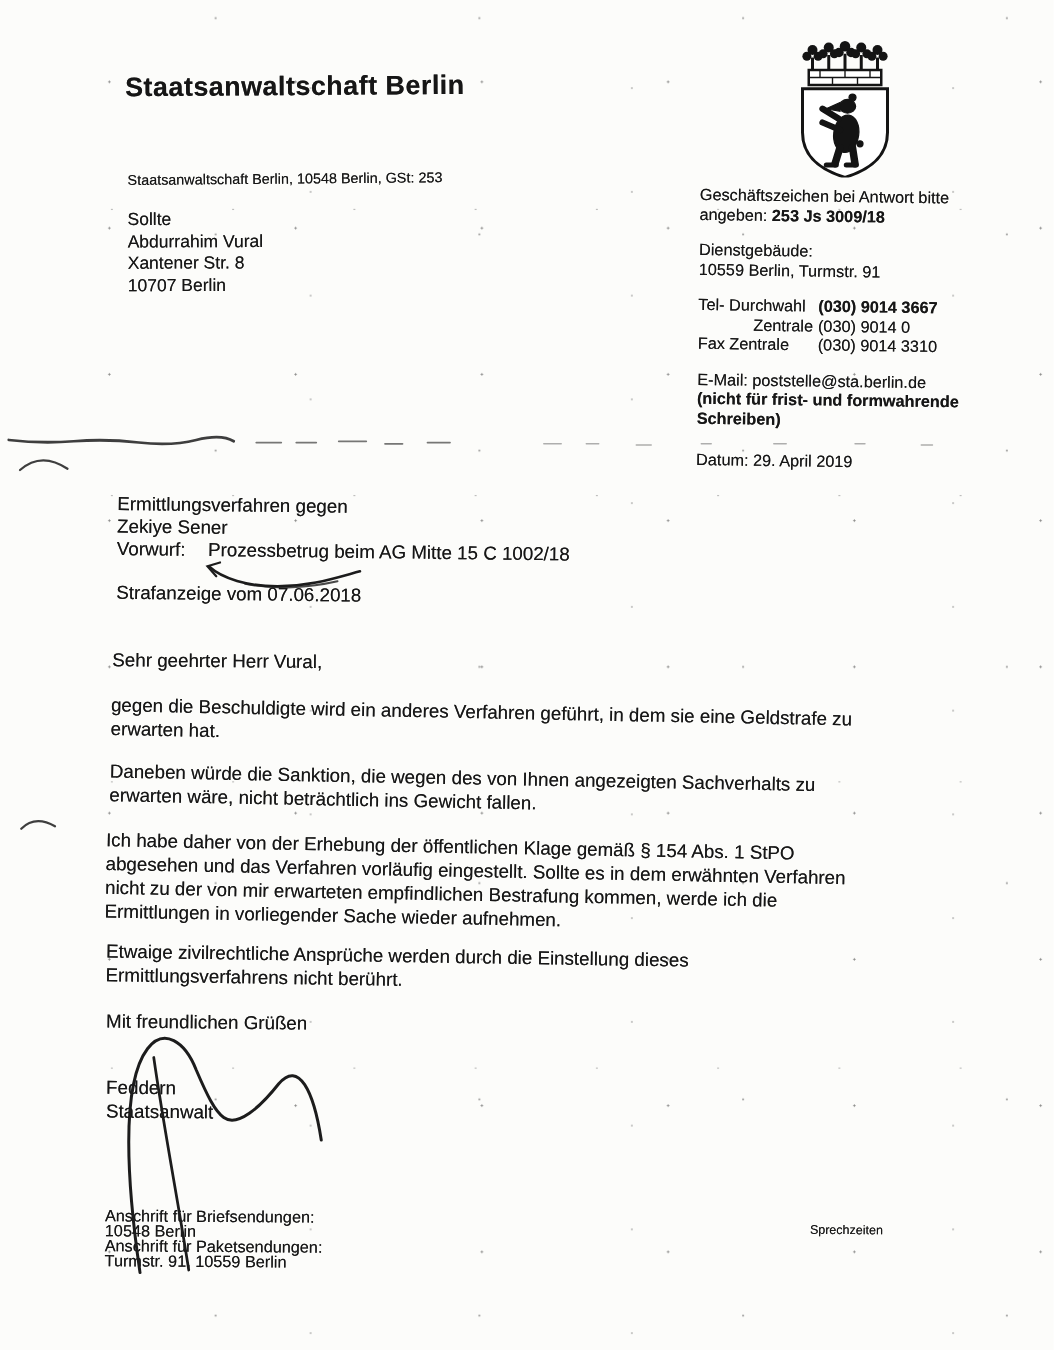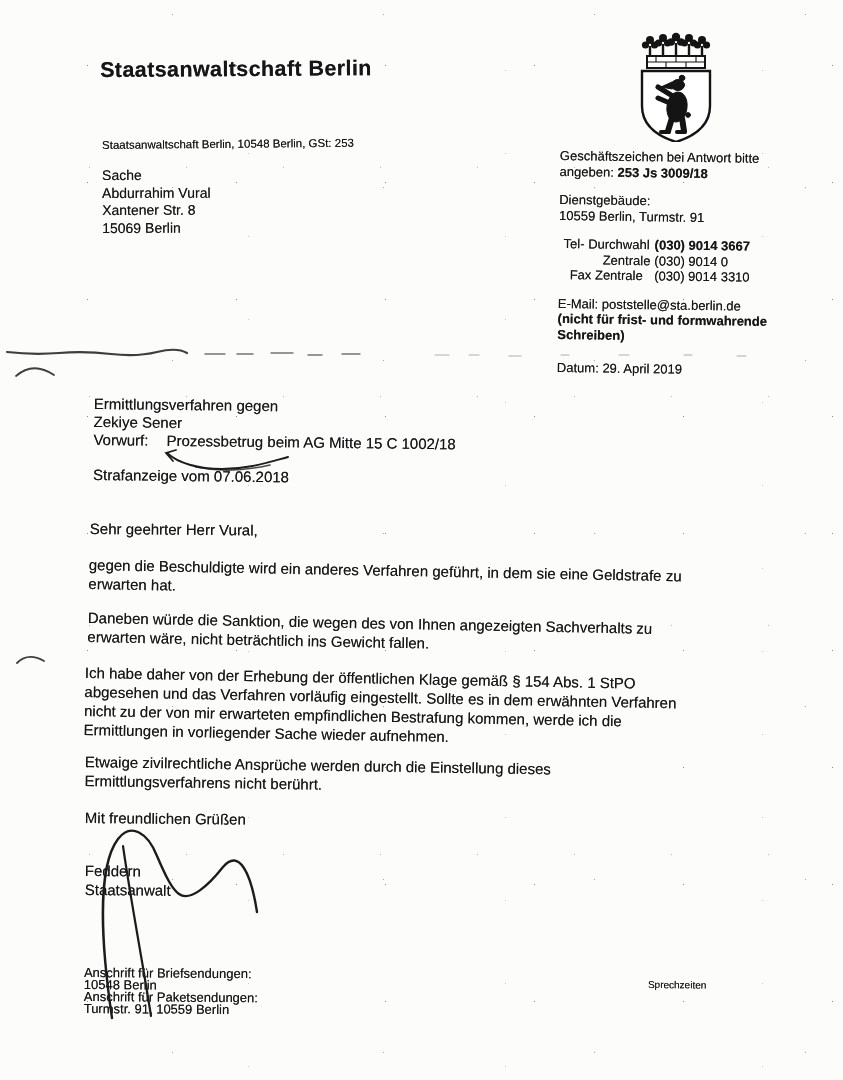--- a/index.html
+++ b/index.html
@@ -20,21 +20,21 @@
   }
   .abs{position:absolute;transform-origin:left top;}
   .ln{white-space:nowrap;}
   .soft{text-shadow:0 0 .5px rgba(25,25,25,.75);}
   .title{font-size:21.5px;font-weight:700;letter-spacing:.4px;}
   .sender{font-size:11.5px;}
   .addr{font-size:14px;line-height:17.5px;}
   .info{font-size:13px;line-height:15.5px;width:285px;}
   .info .gap{height:13px;}
   .b{font-weight:700;}
-  .contact-row .lbl{display:inline-block;width:96px;text-align:center;}
+  .contact-row .lbl{display:inline-block;width:96px;}
   .contact-row.indent .lbl{text-align:right;padding-right:4px;box-sizing:border-box;}
   .subject{font-size:15px;line-height:17.5px;}
   .bodytxt{font-size:15px;line-height:19px;}
   .footer-sm{font-size:13px;line-height:12px;}
   .footer-md{font-size:10px;line-height:12.5px;}
   svg.overlay{position:absolute;left:0;top:0;pointer-events:none;}
   .charge-val{margin-left:18px;}
 </style>
 </head>
 <body>
@@ -103,24 +103,24 @@
         <line x1="41" y1="104" x2="33" y2="104" stroke-width="4"></line>
         <line x1="57" y1="104" x2="49" y2="104" stroke-width="4"></line>
         <circle cx="60" cy="87" r="2.4"></circle>
       </g>
     </svg>
   </div>
 
   <div class="abs sender soft ln" style="left:102px;top:139px;transform:rotate(-0.5deg);">Staatsanwaltschaft Berlin, 10548 Berlin, GSt: 253</div>
 
   <div class="abs addr soft" style="left:102px;top:167px;transform:rotate(-0.2deg);">
-    <div class="ln">Sache</div>
+    <div class="ln">Sollte</div>
     <div class="ln">Abdurrahim Vural</div>
     <div class="ln">Xantener Str. 8</div>
-    <div class="ln">15069 Berlin</div>
+    <div class="ln">10707 Berlin</div>
   </div>
 
   <div class="abs info soft" style="left:560px;top:148px;transform:rotate(0.8deg);">
     <div class="ln">Geschäftszeichen bei Antwort bitte</div>
     <div class="ln">
       <span>angeben:</span>
       <span class="b">253 Js 3009/18</span>
     </div>
     <div class="gap"></div>
     <div class="ln">Dienstgebäude:</div>

